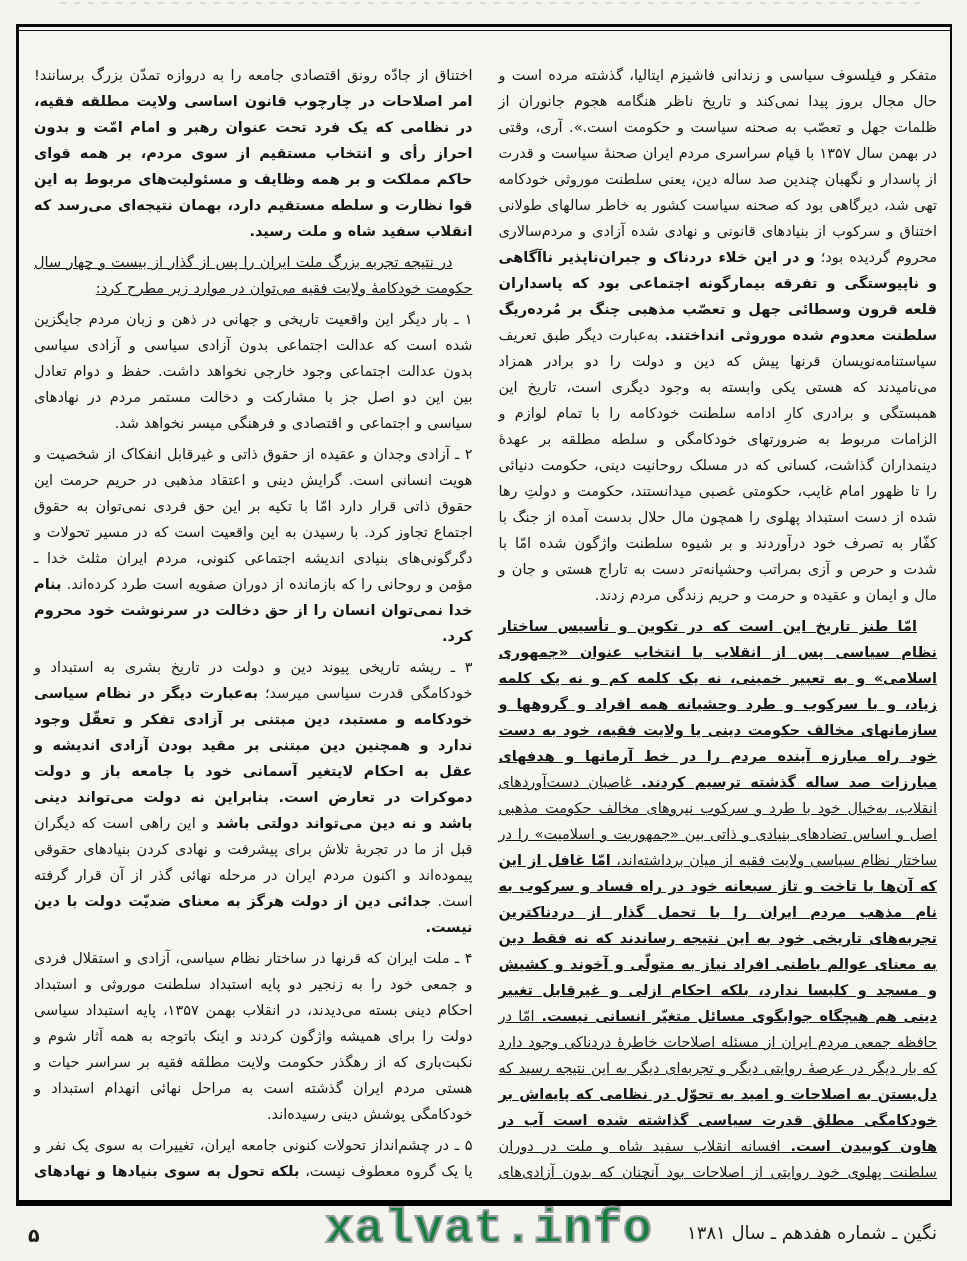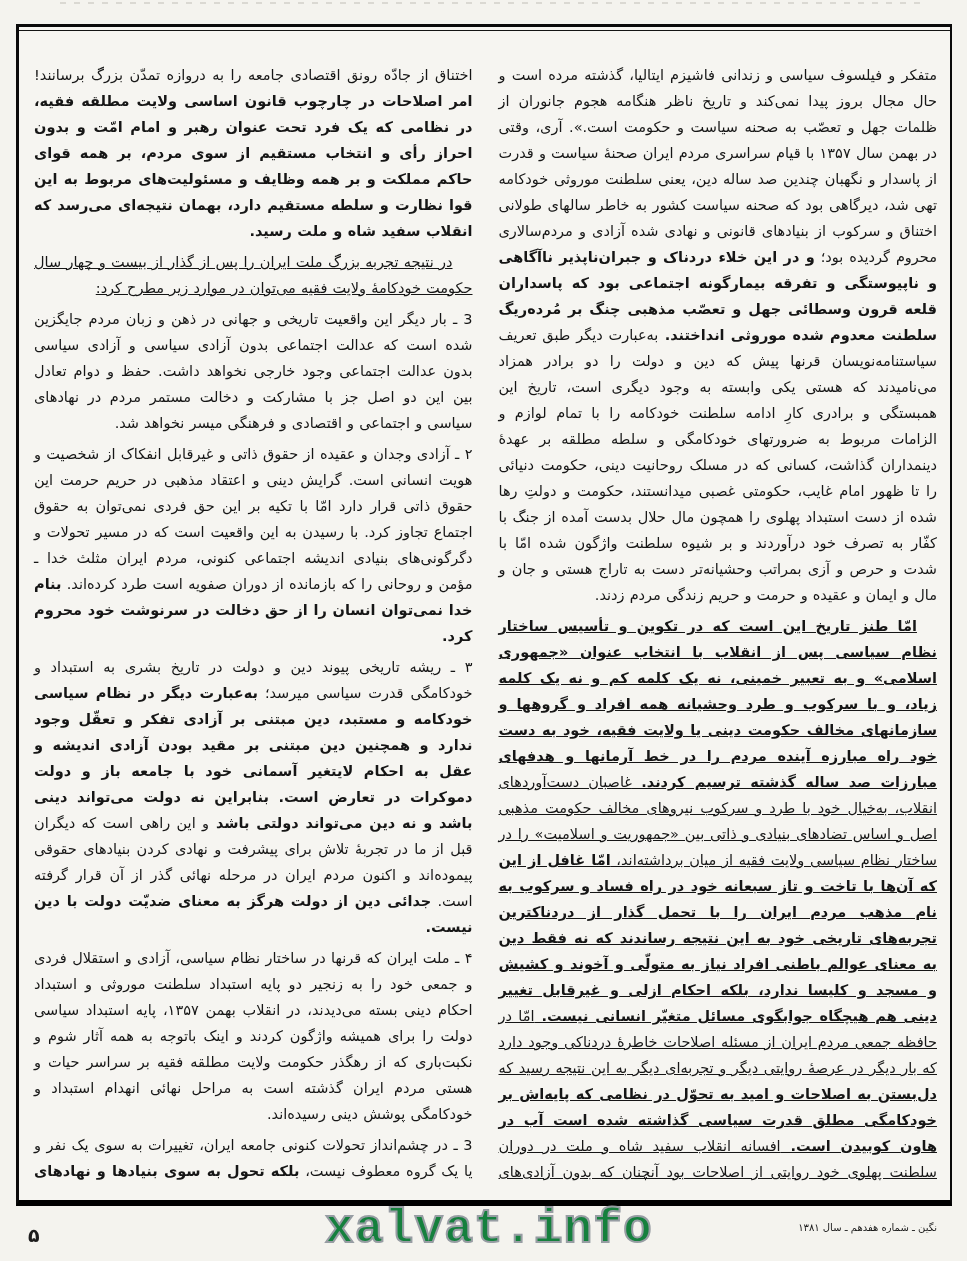--- a/index.html
+++ b/index.html
@@ -35,21 +35,21 @@
     flex:1 1 0;height:1128px;overflow:hidden;
     direction:rtl;text-align:justify;
     font-size:14.5px;line-height:26px;
     word-spacing:.5px;
   }
   .para{margin:5px;}
   .para.indent{text-indent:20px;text-decoration:underline;}
   .b{font-weight:bold;}
   .footer-line{
     position:absolute;right:30px;top:1222px;
-    direction:rtl;font-size:10px;color:#1c1c1c;
+    direction:rtl;font-size:18px;color:#1c1c1c;
   }
   .page-number{
     position:absolute;left:28px;top:1224px;
     font-size:19px;font-weight:bold;color:#1c1c1c;
   }
   .watermark{
     position:absolute;left:325px;top:1202px;
     font-size:48px;font-weight:bold;letter-spacing:1px;
     color:#15803d;
     -webkit-text-stroke:2px #979da3;
@@ -64,24 +64,24 @@
 
 <div class="frame">
   <div class="columns">
     <div class="column">
         <p class="para"><span>متفکر و فیلسوف سیاسی و زندانی فاشیزم ایتالیا، گذشته مرده است و حال مجال بروز پیدا نمی‌کند و تاریخ ناظر هنگامه هجوم جانوران از ظلمات جهل و تعصّب به صحنه سیاست و حکومت است.». آری، وقتی در بهمن سال ۱۳۵۷ با قیام سراسری مردم ایران صحنهٔ سیاست و قدرت از پاسدار و نگهبان چندین صد ساله دین، یعنی سلطنت موروثی خودکامه تهی شد، دیرگاهی بود که صحنه سیاست کشور به خاطر سالهای طولانی اختناق و سرکوب از بنیادهای قانونی و نهادی شده آزادی و مردم‌سالاری محروم گردیده بود؛ </span><span class="b">و در این خلاء دردناک و جبران‌ناپذیر ناآگاهی و ناپیوستگی و تفرقه بیمارگونه اجتماعی بود که پاسداران قلعه قرون وسطائی جهل و تعصّب مذهبی چنگ بر مُرده‌ریگ سلطنت معدوم شده موروثی انداختند. </span><span>به‌عبارت دیگر طبق تعریف سیاستنامه‌نویسان قرنها پیش که دین و دولت را دو برادر همزاد می‌نامیدند که هستی یکی وابسته به وجود دیگری است، تاریخ این همبستگی و برادری کارِ ادامه سلطنت خودکامه را با تمام لوازم و الزامات مربوط به ضرورتهای خودکامگی و سلطه مطلقه بر عهدهٔ دینمداران گذاشت، کسانی که در مسلک روحانیت دینی، حکومت دنیائی را تا ظهور امام غایب، حکومتی غصبی میدانستند، حکومت و دولتِ رها شده از دست استبداد پهلوی را همچون مال حلال بدست آمده از جنگ با کفّار به تصرف خود درآوردند و بر شیوه سلطنت واژگون شده امّا با شدت و حرص و آزی بمراتب وحشیانه‌تر دست به تاراج هستی و جان و مال و ایمان و عقیده و حرمت و حریم زندگی مردم زدند.</span></p>
         <p class="para indent"><span class="b">امّا طنز تاریخ این است که در تکوین و تأسیس ساختار نظام سیاسی پس از انقلاب با انتخاب عنوان «جمهوری اسلامی» و به تعبیر خمینی، نه یک کلمه کم و نه یک کلمه زیاد، و با سرکوب و طرد وحشیانه همه افراد و گروهها و سازمانهای مخالف حکومت دینی یا ولایت فقیه، خود به دست خود راه مبارزه آینده مردم را در خط آرمانها و هدفهای مبارزات صد ساله گذشته ترسیم کردند. </span><span>غاصبان دست‌آوردهای انقلاب، به‌خیال خود با طرد و سرکوب نیروهای مخالف حکومت مذهبی اصل و اساس تضادهای بنیادی و ذاتی بین «جمهوریت و اسلامیت» را در ساختار نظام سیاسی ولایت فقیه از میان برداشته‌اند، </span><span class="b">امّا غافل از این که آن‌ها با تاخت و تاز سبعانه خود در راه فساد و سرکوب به نام مذهب مردم ایران را با تحمل گذار از دردناکترین تجربه‌های تاریخی خود به این نتیجه رساندند که نه فقط دین به معنای عوالم باطنی افراد نیاز به متولّی و آخوند و کشیش و مسجد و کلیسا ندارد، بلکه احکام ازلی و غیرقابل تغییر دینی هم هیچگاه جوابگوی مسائل متغیّر انسانی نیست. </span><span>امّا در حافظه جمعی مردم ایران از مسئله اصلاحات خاطرهٔ دردناکی وجود دارد که بار دیگر در عرصهٔ روایتی دیگر و تجربه‌ای دیگر به این نتیجه رسید که </span><span class="b">دل‌بستن به اصلاحات و امید به تحوّل در نظامی که پایه‌اش بر خودکامگی مطلق قدرت سیاسی گذاشته شده است آب در هاون کوبیدن است. </span><span>افسانه انقلاب سفید شاه و ملت در دوران سلطنت پهلوی خود روایتی از اصلاحات بود آنچنان که بدون آزادی‌های سیاسی و با حفظ همه ابزار سرکوب و</span></p>
       </div>
     <div class="column">
         <p class="para"><span>اختناق از جادّه رونق اقتصادی جامعه را به دروازه تمدّن بزرگ برسانند! </span><span class="b">امر اصلاحات در چارچوب قانون اساسی ولایت مطلقه فقیه، در نظامی که یک فرد تحت عنوان رهبر و امام امّت و بدون احراز رأی و انتخاب مستقیم از سوی مردم، بر همه قوای حاکم مملکت و بر همه وظایف و مسئولیت‌های مربوط به این قوا نظارت و سلطه مستقیم دارد، بهمان نتیجه‌ای می‌رسد که انقلاب سفید شاه و ملت رسید.</span></p>
         <p class="para indent"><span>در نتیجه تجربه بزرگ ملت ایران را پس از گذار از بیست و چهار سال حکومت خودکامهٔ ولایت فقیه می‌توان در موارد زیر مطرح کرد:</span></p>
-        <p class="para"><span>3 ـ بار دیگر این واقعیت تاریخی و جهانی در ذهن و زبان مردم جایگزین شده است که عدالت اجتماعی بدون آزادی سیاسی و آزادی سیاسی بدون عدالت اجتماعی وجود خارجی نخواهد داشت. حفظ و دوام تعادل بین این دو اصل جز با مشارکت و دخالت مستمر مردم در نهادهای سیاسی و اجتماعی و اقتصادی و فرهنگی میسر نخواهد شد.</span></p>
+        <p class="para"><span>۱ ـ بار دیگر این واقعیت تاریخی و جهانی در ذهن و زبان مردم جایگزین شده است که عدالت اجتماعی بدون آزادی سیاسی و آزادی سیاسی بدون عدالت اجتماعی وجود خارجی نخواهد داشت. حفظ و دوام تعادل بین این دو اصل جز با مشارکت و دخالت مستمر مردم در نهادهای سیاسی و اجتماعی و اقتصادی و فرهنگی میسر نخواهد شد.</span></p>
         <p class="para"><span>۲ ـ آزادی وجدان و عقیده از حقوق ذاتی و غیرقابل انفکاک از شخصیت و هویت انسانی است. گرایش دینی و اعتقاد مذهبی در حریم حرمت این حقوق ذاتی قرار دارد امّا با تکیه بر این حق فردی نمی‌توان به حقوق اجتماع تجاوز کرد. با رسیدن به این واقعیت است که در مسیر تحولات و دگرگونی‌های بنیادی اندیشه اجتماعی کنونی، مردم ایران مثلث خدا ـ مؤمن و روحانی را که بازمانده از دوران صفویه است طرد کرده‌اند. </span><span class="b">بنام خدا نمی‌توان انسان را از حق دخالت در سرنوشت خود محروم کرد.</span></p>
         <p class="para"><span>۳ ـ ریشه تاریخی پیوند دین و دولت در تاریخ بشری به استبداد و خودکامگی قدرت سیاسی میرسد؛ </span><span class="b">به‌عبارت دیگر در نظام سیاسی خودکامه و مستبد، دین مبتنی بر آزادی تفکر و تعقّل وجود ندارد و همچنین دین مبتنی بر مقید بودن آزادی اندیشه و عقل به احکام لایتغیر آسمانی خود با جامعه باز و دولت دموکرات در تعارض است. بنابراین نه دولت می‌تواند دینی باشد و نه دین می‌تواند دولتی باشد </span><span>و این راهی است که دیگران قبل از ما در تجربهٔ تلاش برای پیشرفت و نهادی کردن بنیادهای حقوقی پیموده‌اند و اکنون مردم ایران در مرحله نهائی گذر از آن قرار گرفته است. </span><span class="b">جدائی دین از دولت هرگز به معنای ضدیّت دولت با دین نیست.</span></p>
         <p class="para"><span>۴ ـ ملت ایران که قرنها در ساختار نظام سیاسی، آزادی و استقلال فردی و جمعی خود را به زنجیر دو پایه استبداد سلطنت موروثی و استبداد احکام دینی بسته می‌دیدند، در انقلاب بهمن ۱۳۵۷، پایه استبداد سیاسی دولت را برای همیشه واژگون کردند و اینک باتوجه به همه آثار شوم و نکبت‌باری که از رهگذر حکومت ولایت مطلقه فقیه بر سراسر حیات و هستی مردم ایران گذشته است به مراحل نهائی انهدام استبداد و خودکامگی پوشش دینی رسیده‌اند.</span></p>
-        <p class="para"><span>3 ـ در چشم‌انداز تحولات کنونی جامعه ایران، تغییرات به سوی یک نفر و یا یک گروه معطوف نیست، </span><span class="b">بلکه تحول به سوی بنیادها و نهادهای افراد اجتماعی و سیاسی و اقتصادی و فرهنگی گرایش دارد. </span><span>تجربه انقلاب ثابت کرد که تنها با تغییر قالب و شکل نظام، گذاشته و محتوی نظام تغییر نمی‌کند. جمهوری در مفهوم واقعی بر دو</span></p>
+        <p class="para"><span>۵ ـ در چشم‌انداز تحولات کنونی جامعه ایران، تغییرات به سوی یک نفر و یا یک گروه معطوف نیست، </span><span class="b">بلکه تحول به سوی بنیادها و نهادهای افراد اجتماعی و سیاسی و اقتصادی و فرهنگی گرایش دارد. </span><span>تجربه انقلاب ثابت کرد که تنها با تغییر قالب و شکل نظام، گذاشته و محتوی نظام تغییر نمی‌کند. جمهوری در مفهوم واقعی بر دو</span></p>
       </div>
   </div>
 </div>
 
 <div class="footer-line">نگین ـ شماره هفدهم ـ سال ۱۳۸۱</div>
 <div class="watermark">xalvat.info</div>
 <div class="page-number">۵</div>
 
 </body></html>

